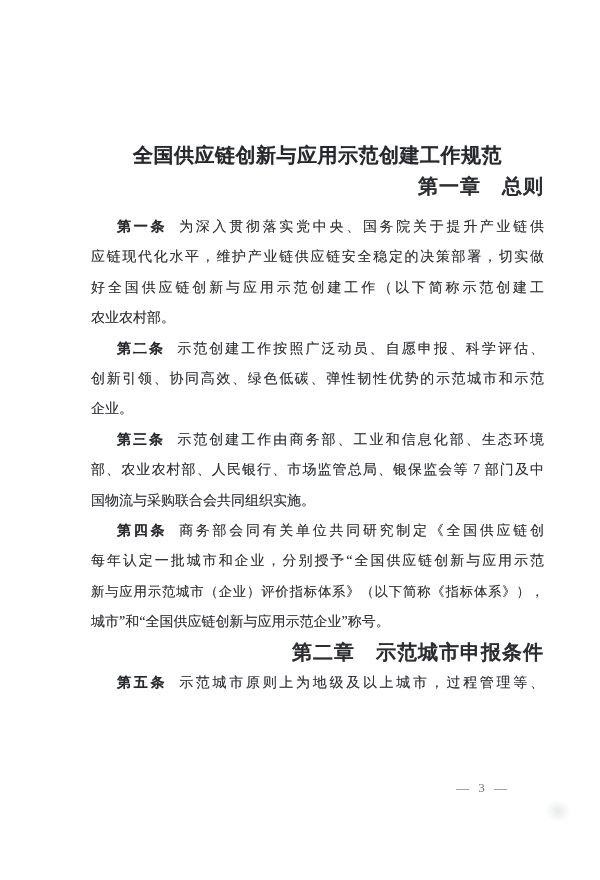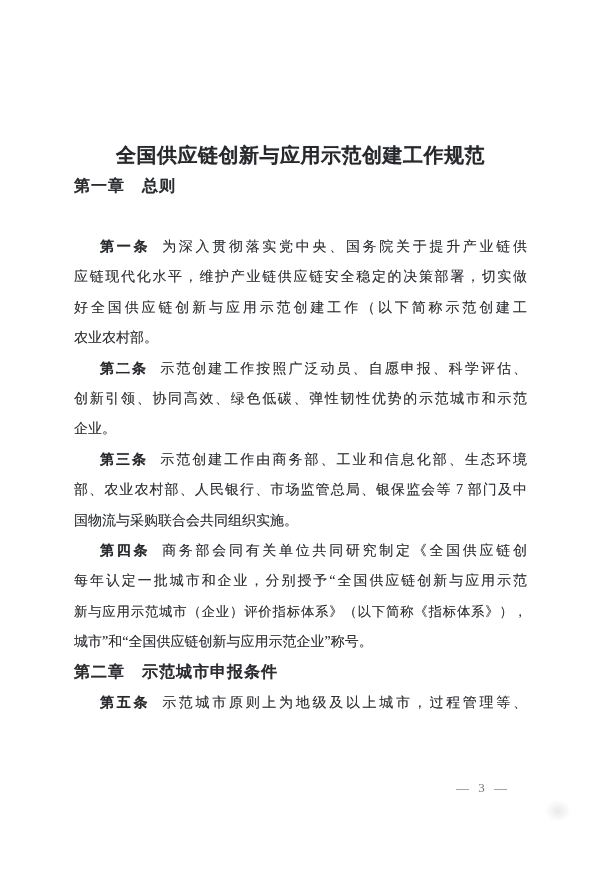--- a/index.html
+++ b/index.html
@@ -4,53 +4,53 @@
 <style>
   html,body { margin:0; padding:0; background:#ffffff; }
   .page {
     position:relative;
     width:600px; height:880px;
     background:#ffffff;
     overflow:hidden;
     font-family:"Liberation Serif","DejaVu Serif",serif;
   }
   .content {
-    position:absolute; left:74px; top:0;
+    position:absolute; left:91px; top:0;
     width:453px;
     padding-top:141px;
   }
   .doc-title {
     margin:0;
     line-height:28px;
     font-size:20px;
     font-weight:700;
     letter-spacing:0.5px;
     text-align:center;
     color:#26282c;
     text-shadow:0 0 0.7px rgba(38,40,44,.55);
     font-family:"Liberation Serif","DejaVu Serif",serif;
   }
   .chapter {
     margin:4px 0 0 0;
     line-height:26px;
-    font-size:16px;
+    font-size:20px;
     font-weight:700;
     letter-spacing:1px;
-    text-align:left;
+    text-align:right;
     color:#2b2d31;
     text-shadow:0 0 0.6px rgba(43,45,49,.5);
     font-family:"Liberation Sans","DejaVu Sans",sans-serif;
   }
   .chapter.in-body {
     margin:0;
     height:30.4px;
     line-height:30.4px;
   }
   .body-text {
-    margin-top:33px;
+    margin-top:13px;
     font-size:14px;
     color:#2f3135;
     text-shadow:0 0 0.6px rgba(47,49,53,.45);
   }
   .para { margin:0; }
   .line {
     height:30.4px;
     line-height:30.4px;
     overflow:hidden;
     white-space:normal;

